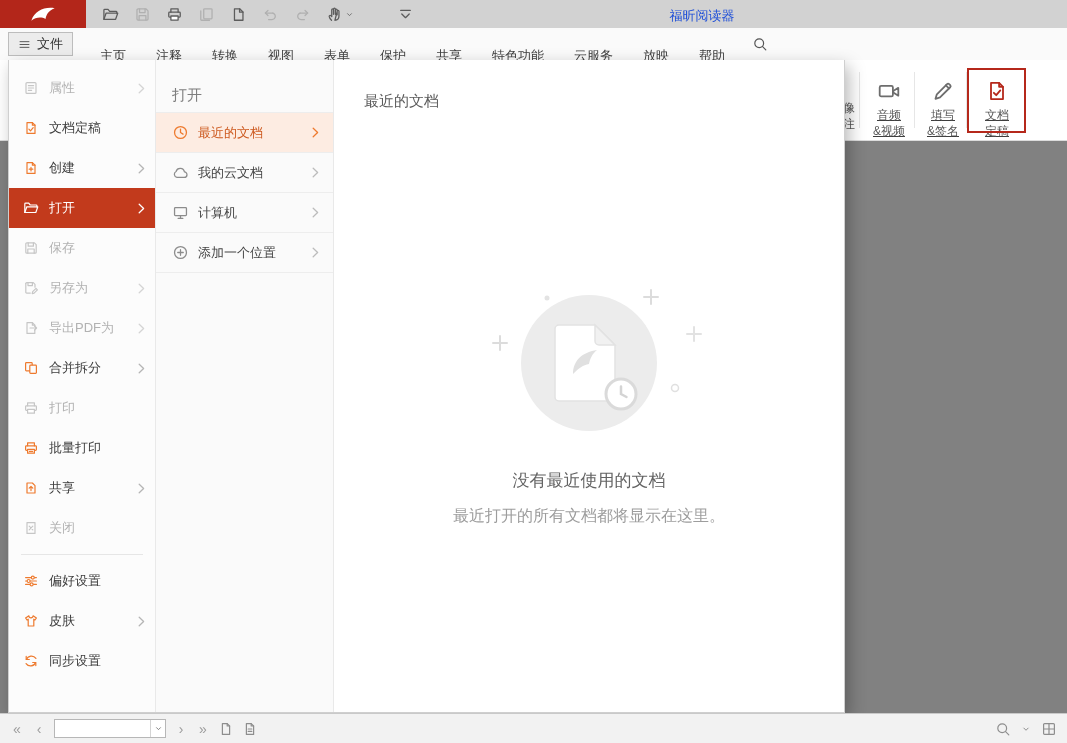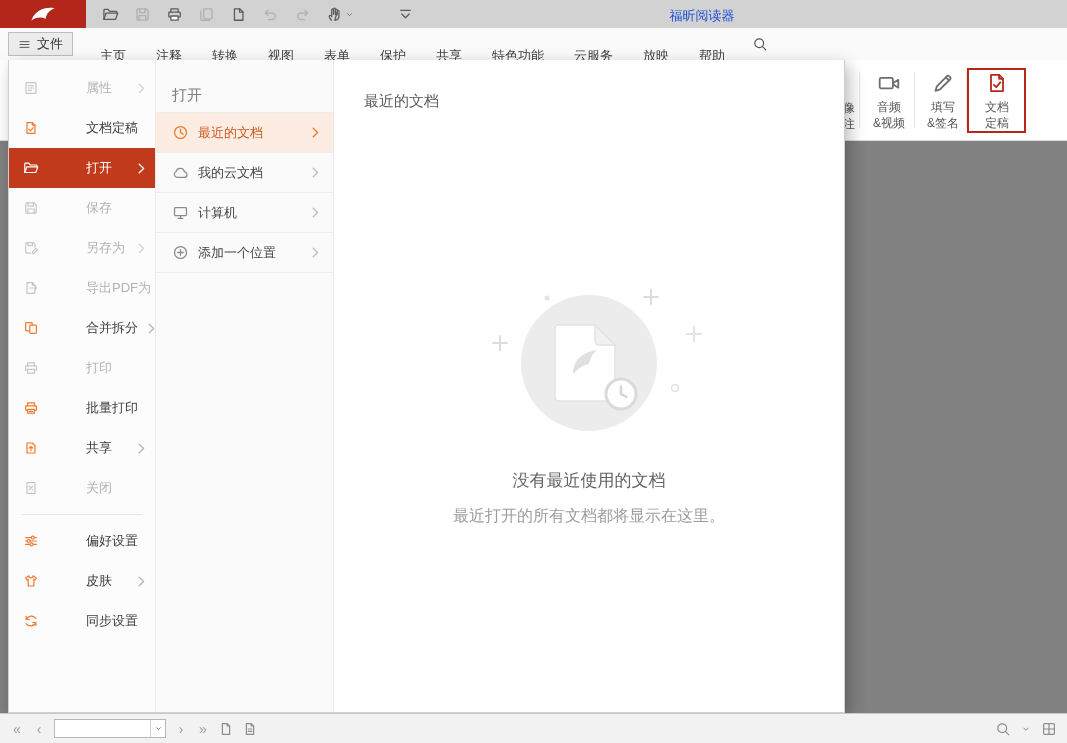--- a/index.html
+++ b/index.html
@@ -27,36 +27,36 @@
     display:flex;align-items:center;gap:6px;color:#333;cursor:pointer;}
   .file-btn .ic{width:13px;height:13px;color:#555;}
   .tabs{display:flex;margin-left:12px;}
   .tab{padding:0 15px;line-height:32px;color:#3f3f3f;cursor:pointer;white-space:nowrap;margin-top:24px;}
   .search-btn{width:16px;height:16px;color:#555;margin-left:12px;cursor:pointer;}
 
   
   .ribbon{position:absolute;top:60px;left:0;right:0;height:81px;background:#fff;border-bottom:1px solid #dcdcdc;}
   .rb-cut{position:absolute;left:843px;top:40px;width:15px;overflow:hidden;font-size:12px;color:#585858;}
   .rb-line{line-height:16px;font-size:12px;color:#585858;white-space:nowrap;}
-  .rb-group{position:absolute;top:0;width:54px;text-align:center;cursor:pointer;}
+  .rb-group{position:absolute;top:8px;width:54px;text-align:center;cursor:pointer;text-decoration:underline;}
   .rb-group .rb-icon{display:block;width:24px;height:24px;margin:11px auto 4px;color:#6d6d6d;}
   .rb-group .red{color:#b5281b;}
   .rb-sep{position:absolute;top:12px;bottom:12px;width:1px;background:#e6e6e6;}
   .rb-focus{position:absolute;border:2px solid #b5281b;pointer-events:none;}
 
   
   .docarea{position:absolute;top:141px;left:0;right:0;bottom:30px;background:#818181;}
 
   
   .filemenu{position:absolute;left:8px;top:60px;width:837px;height:653px;background:#fff;
     border:1px solid #cfcfcf;border-top:none;box-shadow:4px 6px 16px rgba(0,0,0,.28);display:flex;z-index:10;}
   .fm-side{width:147px;background:#fcfcfc;border-right:1px solid #e9e9e9;padding-top:8px;flex:none;}
   .fm-row{height:40px;display:flex;align-items:center;gap:10px;padding:0 10px 0 14px;cursor:pointer;}
   .fm-row .ic{color:#ee7a2e;}
-  .fm-row .lbl{flex:1;white-space:nowrap;color:#3d3d3d;margin-left:37px;}
+  .fm-row .lbl{flex:1;white-space:nowrap;color:#3d3d3d;}
   .fm-row .arr{width:7px;height:11px;color:#b5b5b5;}
   .fm-row.dis .ic{color:#c6c6c6;}
   .fm-row.dis .lbl{color:#b2b2b2;}
   .fm-row.dis .arr{color:#d4d4d4;}
   .fm-row.act{background:#c23a1c;}
   .fm-row.act .ic,.fm-row.act .lbl,.fm-row.act .arr{color:#fff;}
   .fm-sep{height:1px;background:#e6e6e6;margin:6px 12px;}
 
   .fm-sub{width:178px;background:#fafafa;border-right:1px solid #e9e9e9;flex:none;}
   .fm-sub-h{height:52px;padding:26px 0 0 16px;font-size:15px;color:#7e7e7e;}
@@ -261,20 +261,35 @@
       </div>
       <div class="fm-row">
         <span class="ic">
             <svg viewBox="0 0 16 16" fill="none" stroke="currentColor" stroke-width="1.2" stroke-linecap="round" stroke-linejoin="round" style="width:100%;height:100%;display:block">
               <path d="M4 2.6h5.4L12 5.2v8.2H4z"></path>
               <path d="M9.4 2.6v2.6H12"></path>
               <path d="M5.9 9.2l1.6 1.6 2.7-3.2"></path>
             </svg>
           </span>
         <span class="lbl">文档定稿</span>
+      </div>
+      <div class="fm-row">
+        <span class="ic">
+            <svg viewBox="0 0 16 16" fill="none" stroke="currentColor" stroke-width="1.2" stroke-linecap="round" stroke-linejoin="round" style="width:100%;height:100%;display:block">
+              <path d="M4 2.6h5.4L12 5.2v8.2H4z"></path>
+              <path d="M9.4 2.6v2.6H12"></path>
+              <path d="M8 7.4v3.6M6.2 9.2h3.6"></path>
+            </svg>
+          </span>
+        <span class="lbl">创建</span>
+        <span class="ic arr">
+            <svg viewBox="0 0 7 11" fill="none" stroke="currentColor" stroke-width="1.3" stroke-linecap="round" stroke-linejoin="round" style="width:100%;height:100%;display:block">
+              <path d="M1.2 1.3 5.6 5.5 1.2 9.7"></path>
+            </svg>
+          </span>
       </div>
       <div class="fm-row act">
         <span class="ic">
             <svg viewBox="0 0 16 16" fill="none" stroke="currentColor" stroke-width="1.2" stroke-linecap="round" stroke-linejoin="round" style="width:100%;height:100%;display:block">
               <path d="M1.8 12.5V3.9a.7.7 0 0 1 .7-.7h3.2l1.5 1.8h6a.7.7 0 0 1 .7.7v1.1"></path>
               <path d="M1.8 12.5 3.8 6.8h11l-2 5.7z"></path>
             </svg>
           </span>
         <span class="lbl">打开</span>
         <span class="ic arr">

